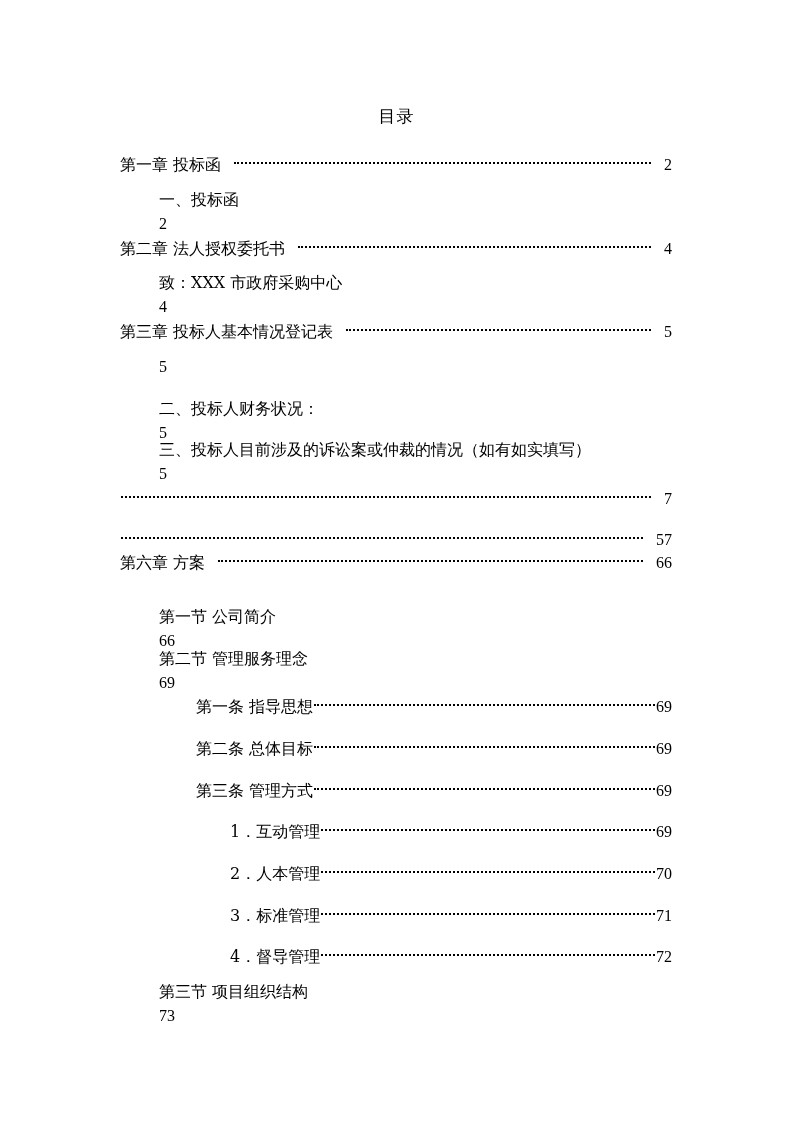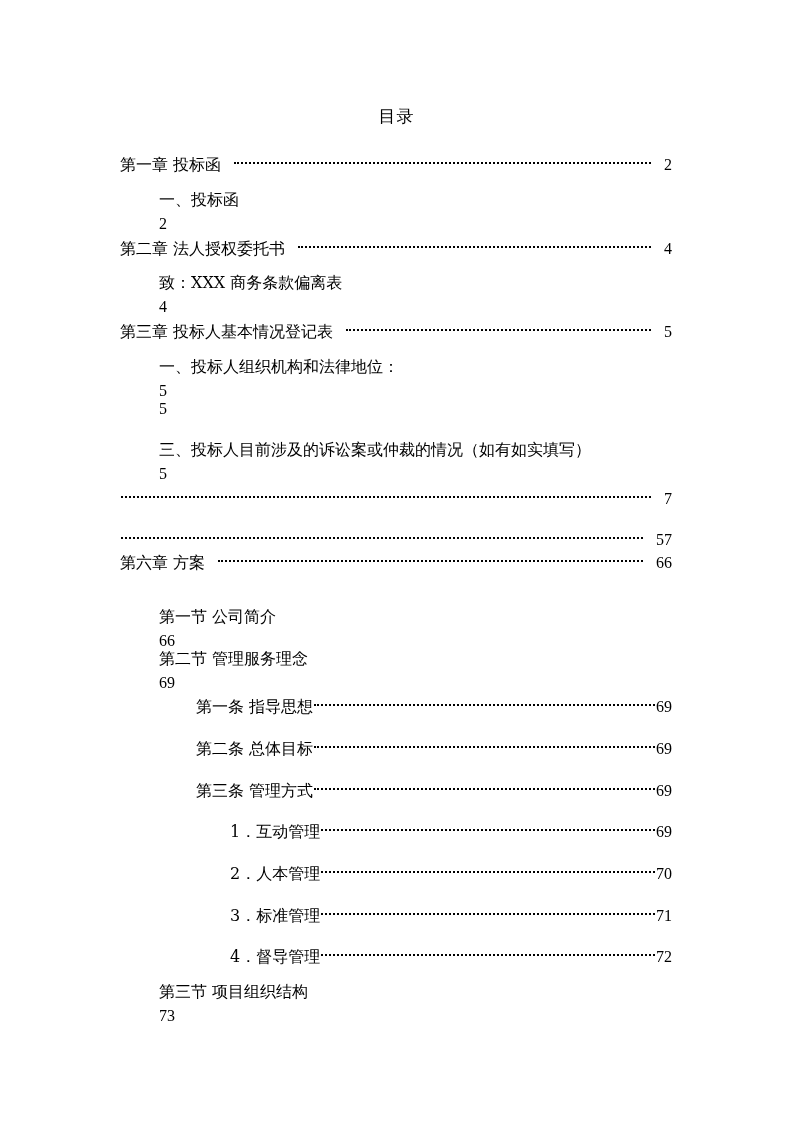--- a/index.html
+++ b/index.html
@@ -93,35 +93,35 @@
       <span class="label">一、投标函</span>
       <span class="leader"></span>
       <span class="page-num">2</span>
     </div>
     <div class="toc-entry lvl-0" style="top:230px">
       <span class="label">第二章  法人授权委托书</span>
       <span class="leader"></span>
       <span class="page-num">4</span>
     </div>
     <div class="toc-entry lvl-1" style="top:271px">
-      <span class="label">致：XXX 商务条款偏离表</span>
+      <span class="label">致：XXX 市政府采购中心</span>
       <span class="leader"></span>
       <span class="page-num">4</span>
     </div>
     <div class="toc-entry lvl-0" style="top:313px">
       <span class="label">第三章  投标人基本情况登记表</span>
       <span class="leader"></span>
       <span class="page-num">5</span>
     </div>
     <div class="toc-entry lvl-1" style="top:355px">
-      <span class="label">一、投标人组织机构和法律地位：</span>
       <span class="leader"></span>
       <span class="page-num">5</span>
     </div>
     <div class="toc-entry lvl-1" style="top:397px">
+      <span class="label">二、投标人财务状况：</span>
       <span class="leader"></span>
       <span class="page-num">5</span>
     </div>
     <div class="toc-entry lvl-1" style="top:438px">
       <span class="label">三、投标人目前涉及的诉讼案或仲裁的情况（如有如实填写）</span>
       <span class="leader"></span>
       <span class="page-num">5</span>
     </div>
     <div class="toc-entry lvl-0" style="top:480px">
       <span class="leader"></span>

